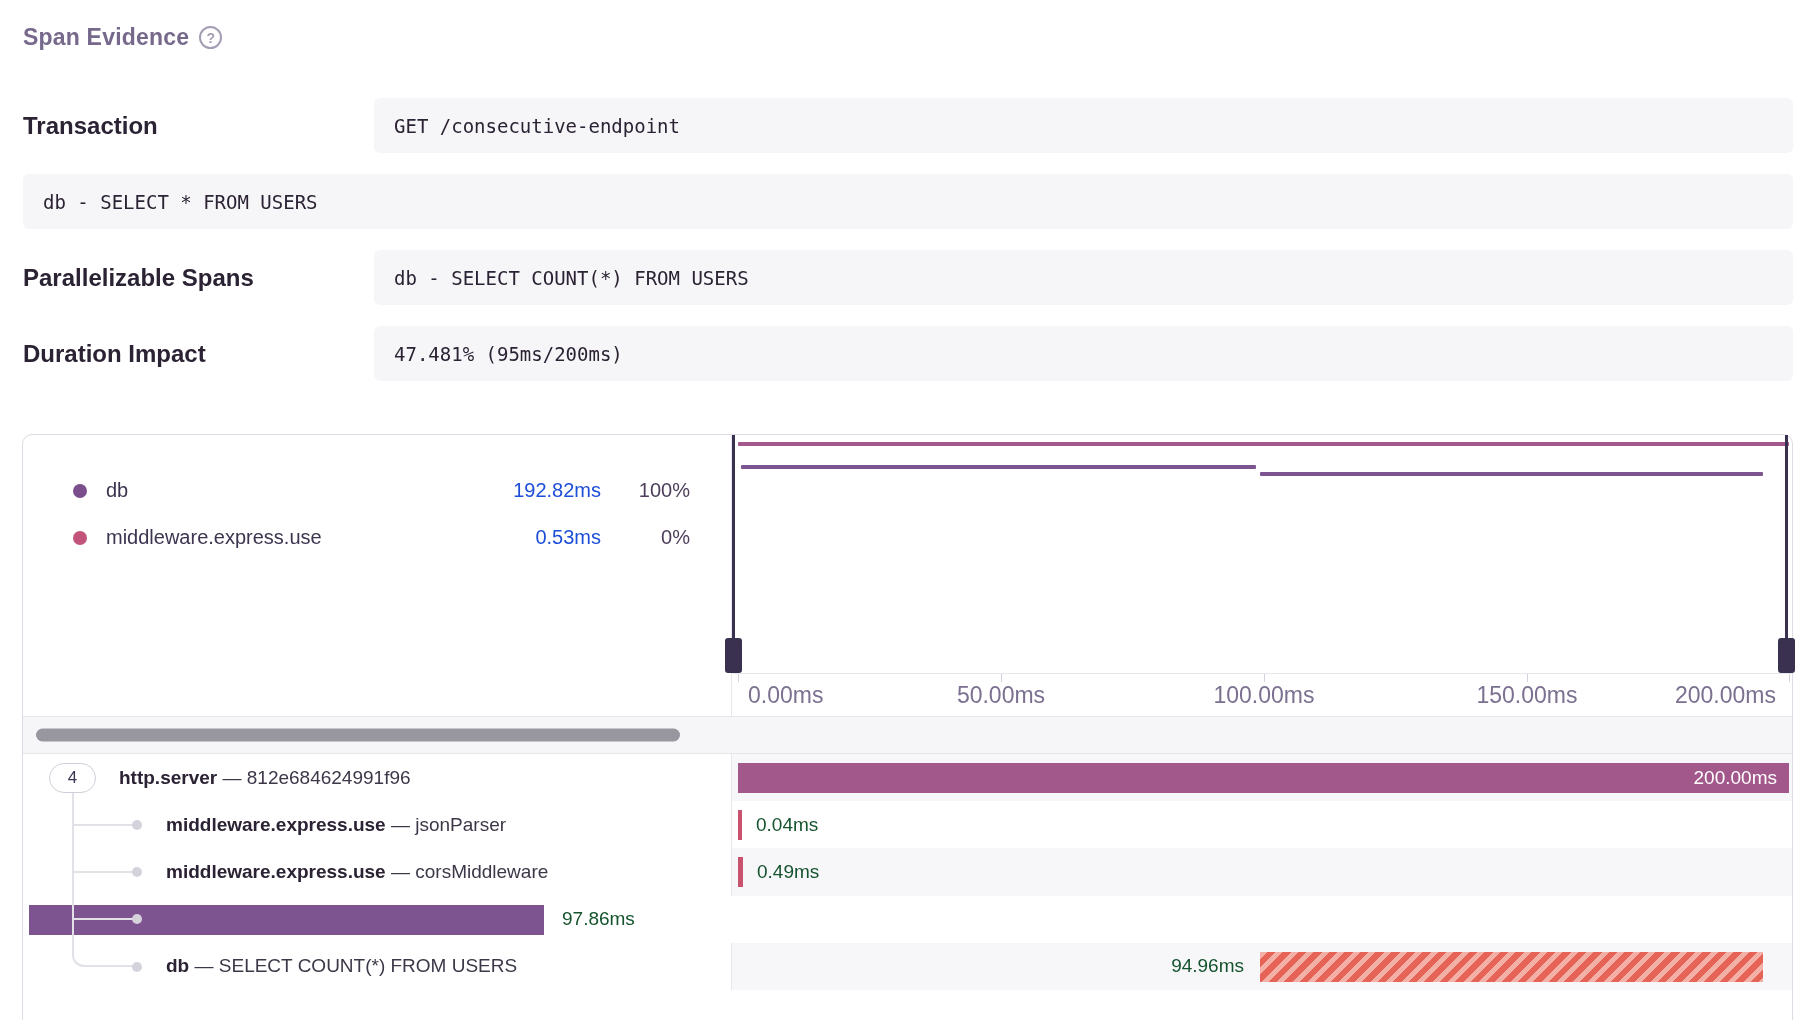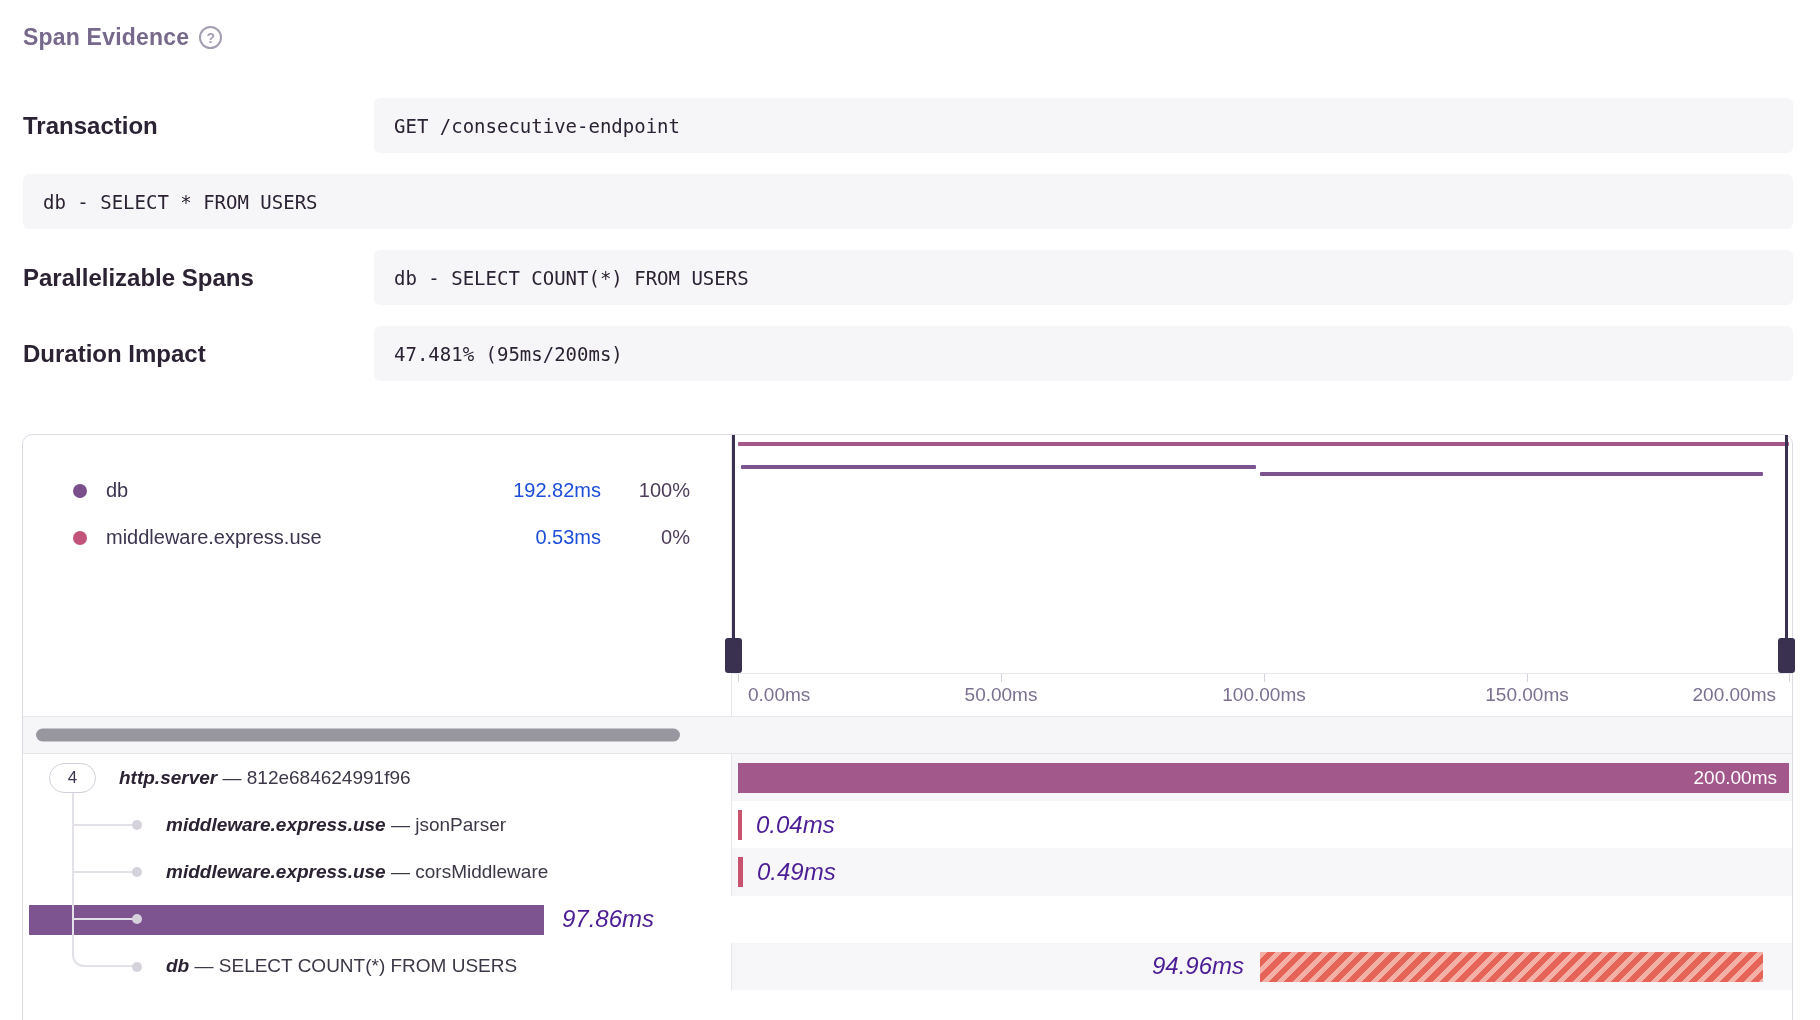--- a/index.html
+++ b/index.html
@@ -41,60 +41,60 @@
   .cursor.left { left:0; }
   .cursor.right { left:1053px; }
   .cursor-grip { position:absolute; bottom:0; width:17px; height:35px;
                  background:#3a3150; border-radius:3px; cursor:ew-resize; }
   .cursor.left  .cursor-grip { left:-7px; }
   .cursor.right .cursor-grip { left:-7px; }
 
   .axis { position:relative; height:42px; border-top:1px solid #e9e6ee; }
   .axis-tickmark { position:absolute; top:0; width:1px; height:8px; background:#d6d2dd; }
   .axis-label { position:absolute; top:50%; transform:translateY(-50%);
-                font-size:19px; color:#7b7090; white-space:nowrap; }
+                font-size:23px; color:#7b7090; white-space:nowrap; }
 
   .scroll-strip { height:38px; background:#f6f6f8; border-top:1px solid #e7e4ea;
                   border-bottom:1px solid #e7e4ea; position:relative; }
   .scroll-thumb { position:absolute; left:13px; top:50%; transform:translateY(-50%);
                   width:644px; height:13px; border-radius:7px; background:#98979f; cursor:grab; }
 
   
   .rows { position:relative; height:236px; display:flex; flex-direction:column; }
   .srow { flex:1; display:flex; }
   .cell-left { width:709px; border-right:1px solid #e9e6ee; position:relative;
                display:flex; align-items:center; }
   .cell-right { flex:1; position:relative; }
   .srow:nth-child(odd) .cell-right { background:#f7f7f9; }
 
   .count-pill { position:absolute; left:26px; width:47px; height:30px; background:#fff;
                 border:1.5px solid #d3ced9; border-radius:15px; display:flex;
                 align-items:center; justify-content:center; font-size:17px; color:#3d3450;
                 cursor:pointer; }
   .span-text { position:absolute; left:96px; font-size:19px; color:#3d3748; white-space:nowrap; }
   .srow .child .span-text { left:143px; }
-  .span-op { font-weight:bold; color:#2b2233;font-style:italic; }
+  .span-op { font-weight:bold; color:#2b2233; }
 
   
   .tree-overlay { position:absolute; left:0; top:0; width:709px; height:236px; pointer-events:none; }
   .t-vline { position:absolute; left:49px; top:39px; width:2px; height:149px; background:#e3e0e8; }
   .t-h { position:absolute; left:49px; width:65px; height:2px; background:#e3e0e8; }
   .t-elbow { position:absolute; left:49px; top:188px; width:65px; height:25px;
              border-left:2px solid #e3e0e8; border-bottom:2px solid #e3e0e8;
              border-bottom-left-radius:12px; }
   .t-dot { position:absolute; left:109px; width:10px; height:10px; border-radius:50%;
            background:#d6d2dc; }
 
   
   .bar { position:absolute; top:9px; height:30px; }
   .bar.hatched { background:repeating-linear-gradient(135deg,#f3b0a6 0 5px,#e66357 5px 11px); }
   .bar-label-inside { position:absolute; right:12px; top:50%; transform:translateY(-50%);
                       color:#ffffff; font-size:19px; }
   .bar-label { position:absolute; top:50%; transform:translateY(-50%);
-               font-size:24px; color:#4c1d95; white-space:nowrap;font-style:italic; }
+               font-size:19px; color:#14532d; white-space:nowrap; }
   .bar-label.rt { transform:translate(-100%,-50%); }
 </style>
 </head>
 <body>
 
 <div class="page">
 
   <div class="hdr">
     <span class="hdr-title">Span Evidence</span>
     <span class="help-icon">?</span>

